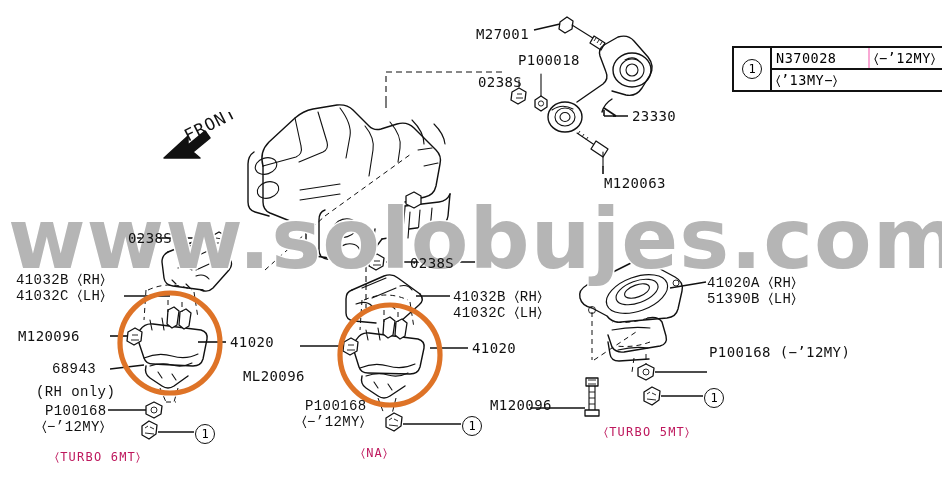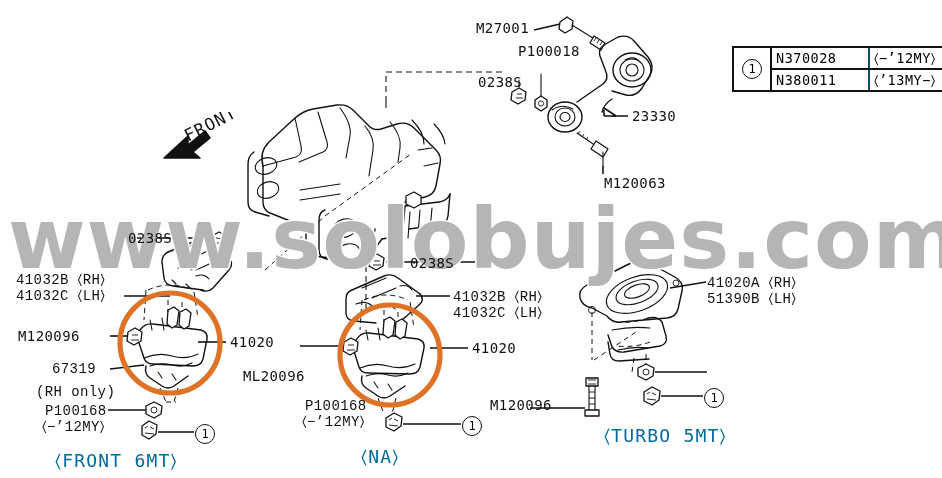--- a/index.html
+++ b/index.html
@@ -33,23 +33,23 @@
     line-height: 15px;
     z-index: 40;
   }
   .lbl.two {
     line-height: 16px;
     font-family: Liberation Mono, monospace;
   }
   .sect {
     position: absolute;
     font-family: "DejaVu Sans Mono", "Liberation Mono", monospace;
-    font-size: 18px;
+    font-size: 12px;
     letter-spacing: 1.2px;
-    color: #0369a1;
+    color: #be185d;
     white-space: pre;
     z-index: 40;
   }
   
   #watermark {
     position: absolute;
     left: 0;
     top: 198px;
     width: 942px;
     height: 92px;
@@ -91,21 +91,21 @@
   }
   #legend .lg-row {
     display: flex;
     height: 20px;
   }
   #legend .lg-row + .lg-row {
     border-top: 2px solid #111;
   }
   #legend .lg-part {
     width: 92px;
-    border-right: 2px solid #0c4a6e;
+    border-right: 2px solid #f9a8d4;
     display: flex;
     align-items: center;
     padding-left: 4px;
     letter-spacing: 0.5px;
   }
   #legend .lg-range {
     width: 86px;
     display: flex;
     align-items: center;
     padding-left: 4px;
@@ -399,61 +399,61 @@
   <div id="legend">
     <div class="lg-key">
       <span class="circnum">1</span>
     </div>
     <div class="lg-rows">
       <div class="lg-row">
         <div class="lg-part">N370028</div>
         <div class="lg-range">〈−’12MY〉</div>
       </div>
       <div class="lg-row">
-        <div class="lg-part">N380011</div>
         <div class="lg-range">〈’13MY−〉</div>
       </div>
     </div>
   </div>
 
-  <div class="lbl" style="left:468px; top:21px;padding-left:8px;">M27001</div>
-  <div class="lbl" style="left:518px; top:44px;">P100018</div>
+  <div class="lbl" style="left:468px; top:27px;padding-left:8px;">M27001</div>
+  <div class="lbl" style="left:518px; top:53px;">P100018</div>
   <div class="lbl" style="left:478px; top:75px;">0238S</div>
   <div class="lbl" style="left:632px; top:109px;">23330</div>
   <div class="lbl" style="left:604px; top:176px;">M120063</div>
 
   <div class="lbl" style="left:128px; top:231px;">0238S</div>
   <div class="lbl two" style="left:16px; top:272px;">41032B 〈RH〉</div>
   <div class="lbl two" style="left:16px; top:288px;">41032C 〈LH〉</div>
   <div class="lbl" style="left:18px; top:329px;">M120096</div>
-  <div class="lbl two" style="left:52px; top:361px;">67319</div>
+  <div class="lbl two" style="left:52px; top:361px;">68943</div>
   <div class="lbl two" style="left:36px; top:384px;">(RH only)</div>
   <div class="lbl two" style="left:45px; top:403px;">P100168</div>
   <div class="lbl two" style="left:42px; top:419px;">〈−’12MY〉</div>
   <div class="lbl" style="left:230px; top:335px;">41020</div>
 
   <div class="lbl" style="left:410px; top:256px;">0238S</div>
   <div class="lbl two" style="left:453px; top:289px;">41032B 〈RH〉</div>
   <div class="lbl two" style="left:453px; top:305px;">41032C 〈LH〉</div>
   <div class="lbl" style="left:472px; top:341px;">41020</div>
   <div class="lbl" style="left:243px; top:369px;">ML20096</div>
   <div class="lbl two" style="left:305px; top:398px;">P100168</div>
   <div class="lbl two" style="left:302px; top:414px;">〈−’12MY〉</div>
   <div class="lbl" style="left:490px; top:398px;">M120096</div>
 
   <div class="lbl two" style="left:707px; top:275px;">41020A 〈RH〉</div>
   <div class="lbl two" style="left:707px; top:291px;">51390B 〈LH〉</div>
+  <div class="lbl" style="left:709px; top:345px;">P100168 (−’12MY)</div>
 
   <div class="callout-num" style="left:195px; top:423px;">
     <span class="circnum">1</span>
   </div>
   <div class="callout-num" style="left:462px; top:415px;">
     <span class="circnum">1</span>
   </div>
   <div class="callout-num" style="left:704px; top:387px;">
     <span class="circnum">1</span>
   </div>
 
-  <div class="sect" style="left:55px; top:450px;">〈FRONT 6MT〉</div>
+  <div class="sect" style="left:55px; top:450px;">〈TURBO 6MT〉</div>
   <div class="sect" style="left:361px; top:446px;">〈NA〉</div>
   <div class="sect" style="left:604px; top:425px;">〈TURBO 5MT〉</div>
 
 </div>
 
 </body></html>

